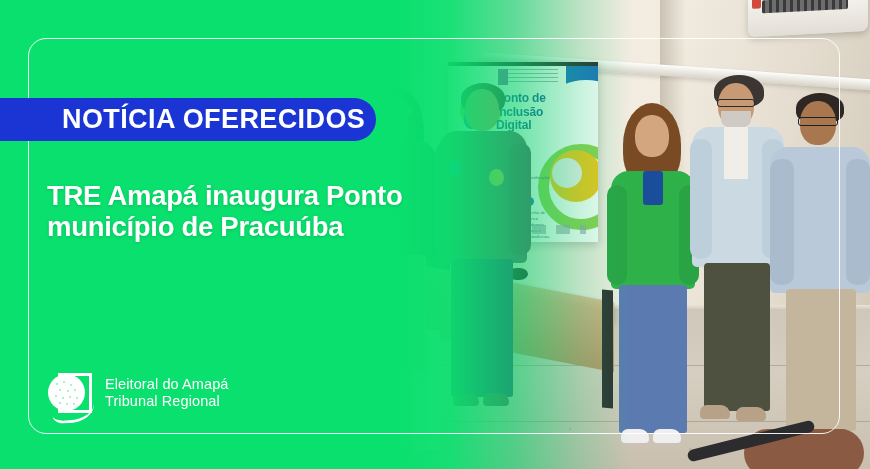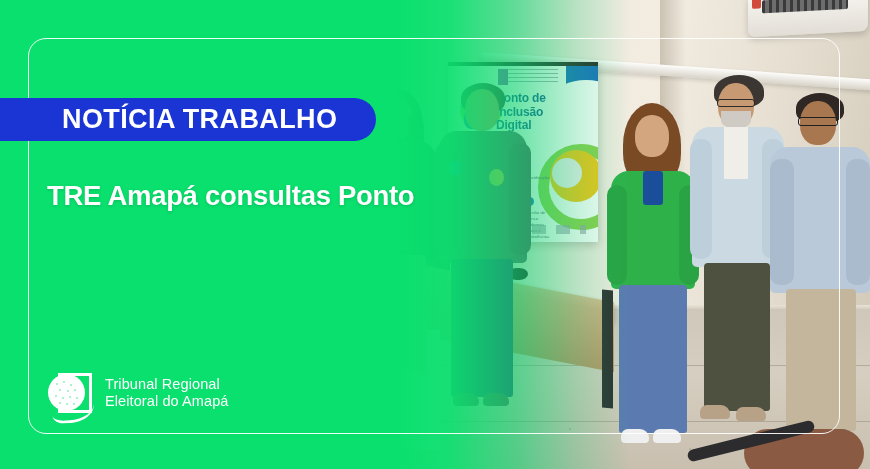--- a/index.html
+++ b/index.html
@@ -260,33 +260,34 @@
     <div style="position:absolute;right:6px;bottom:-8px;width:120px;height:48px;border-radius:26px;background:#8a5a42;"></div>
     <div style="position:absolute;right:54px;bottom:22px;width:130px;height:12px;border-radius:8px;background:#2c2c2e;transform:rotate(-14deg);"></div>
   </div>
 
   <div class="fade"></div>
   <div class="leftpanel"></div>
 
   <div class="frame"></div>
 
   <div class="badge">
-    <span>NOTÍCIA TRABALHO</span>
+    <span>NOTÍCIA OFERECIDOS</span>
   </div>
 
   <div class="headline">
-    <div>TRE Amapá consultas Ponto</div>
+    <div>TRE Amapá inaugura Ponto</div>
+    <div>município de Pracuúba</div>
   </div>
 
   <div class="logo">
     <div class="logo-mark">
       <div class="logo-sq"></div>
       <div class="logo-ball"></div>
       <div class="logo-dots"></div>
       <div class="logo-swoosh"></div>
     </div>
     <div class="logo-text">
+      <div>Eleitoral do Amapá</div>
       <div>Tribunal Regional</div>
-      <div>Eleitoral do Amapá</div>
     </div>
   </div>
 
 </div>
 
 </body></html>

